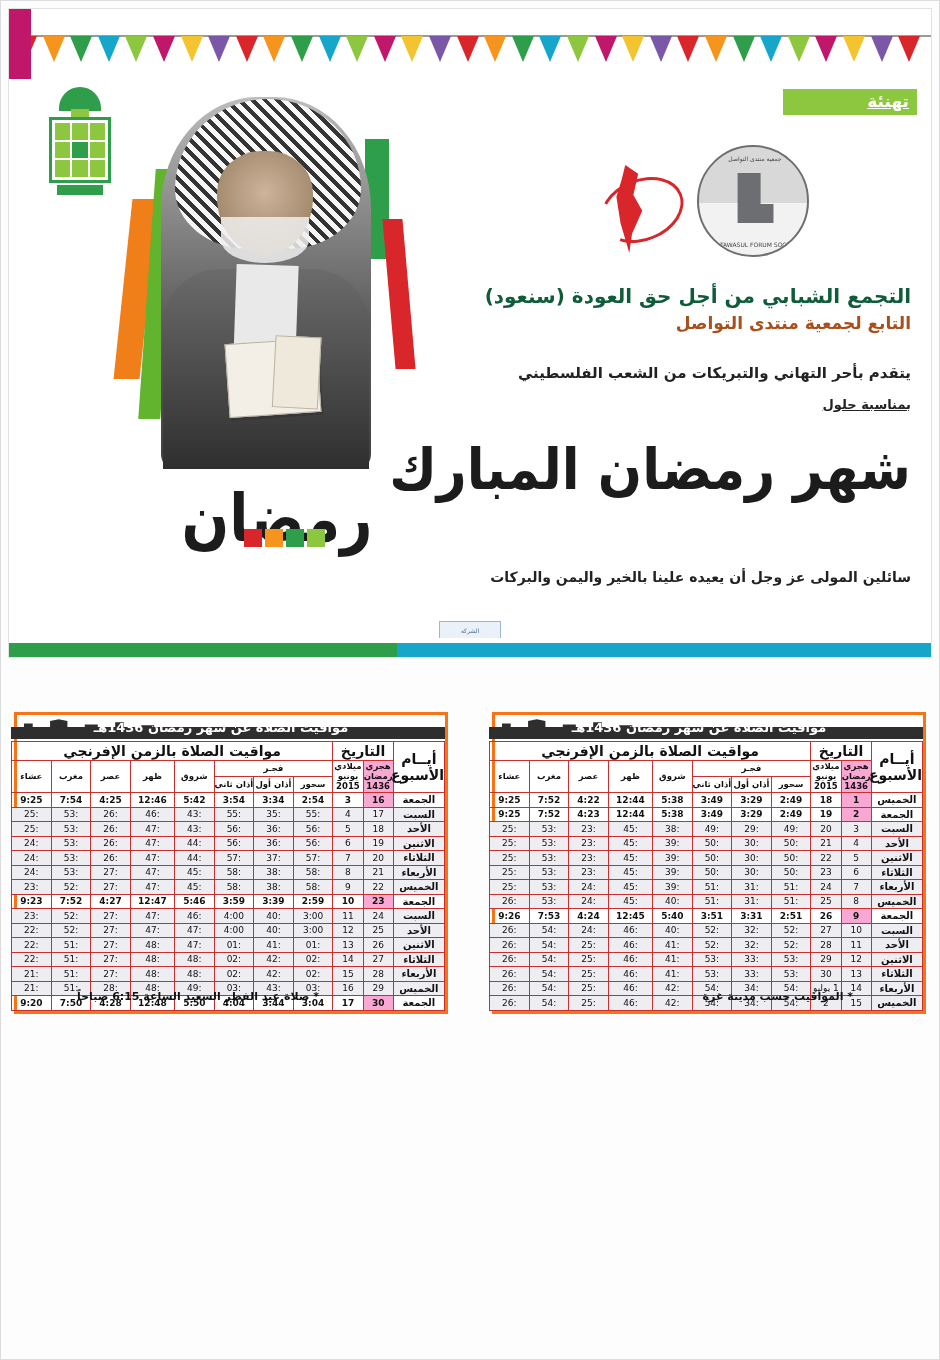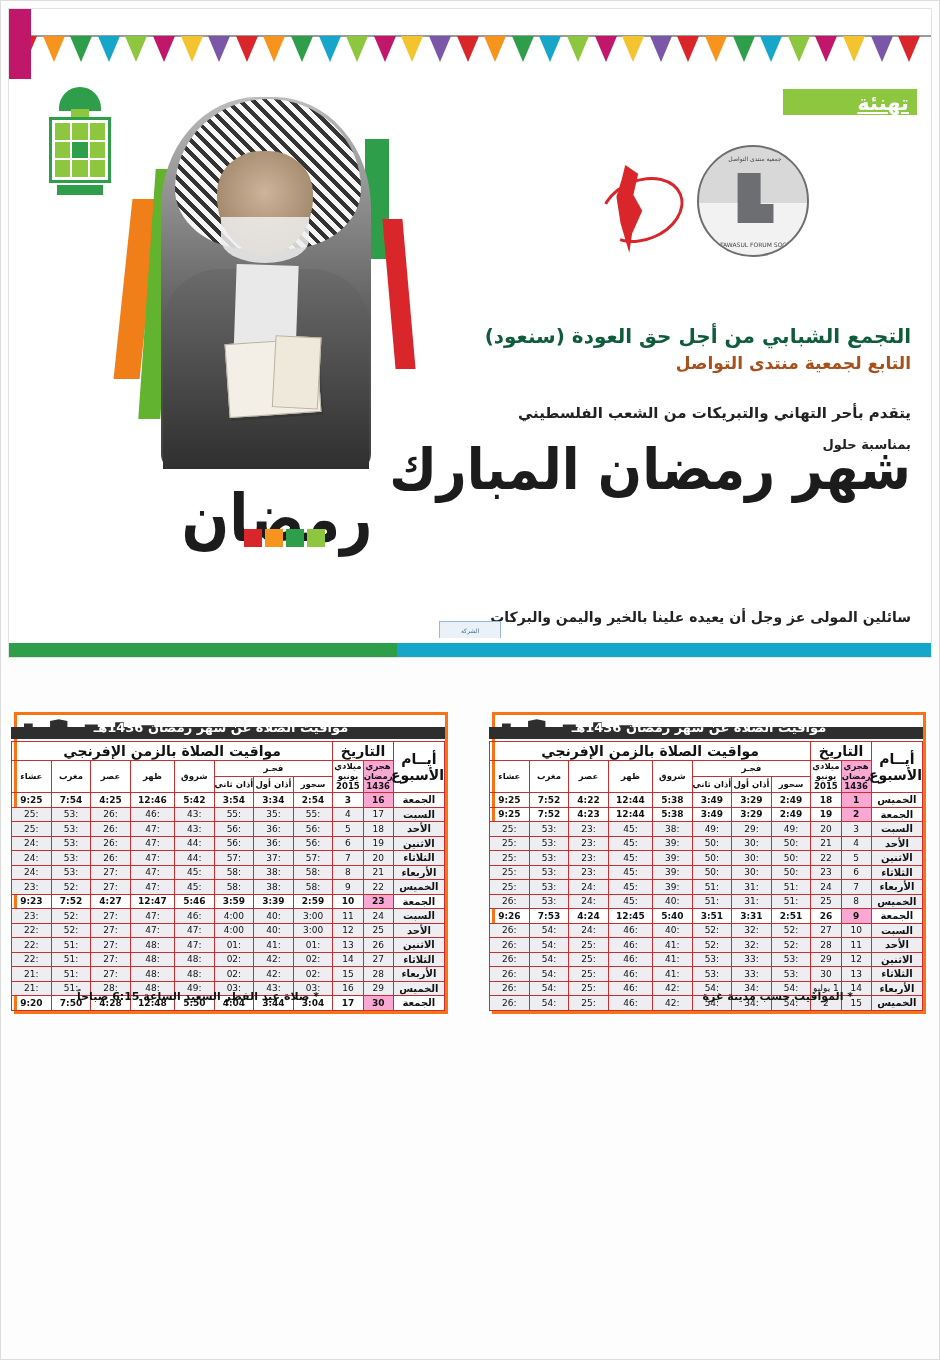--- a/index.html
+++ b/index.html
@@ -141,21 +141,21 @@
     text-align:center; font-size:15px; font-weight:700; color:#222;
     direction:rtl;
   }
 
   
   .greet-tag {
     position:absolute; right:14px; top:80px; width:160px; height:26px;
     background:#8dc63f;
   }
   .greet-tag span {
-    position:absolute; right:8px; top:2px; font-size:21px; font-weight:700; color:#ffffff;text-decoration:underline;
+    position:absolute; right:8px; top:2px; font-size:17px; font-weight:700; color:#ffffff;text-decoration:underline;
   }
   .greet-tag .tail {
     position:absolute; left:0; top:0; width:26px; height:26px; background:#ffffff;
   }
 
   .map-mark {
     position:absolute; right:246px; top:150px; width:86px; height:100px;
   }
   .map-mark .pal {
     position:absolute; left:14px; top:6px; width:34px; height:88px;
@@ -176,25 +176,25 @@
   }
   .seal .half { position:absolute; left:0; top:0; width:112px; height:56px; background:#8c8c8c; opacity:.25;}
   .seal .mark {
     position:absolute; left:34px; top:26px; width:46px; height:50px;
     background:#6d6e71;
     clip-path:polygon(10% 0,60% 0,60% 62%,88% 62%,88% 100%,10% 100%);
   }
   .seal .t1 { position:absolute; left:0; top:8px; width:112px; text-align:center; font-size:6px; color:#444; }
   .seal .t2 { position:absolute; left:0; bottom:7px; width:112px; text-align:center; font-size:6px; color:#444; }
 
-  .rtext { position:absolute; right:20px; direction:rtl; text-align:right;margin-top:40px; }
+  .rtext { position:absolute; right:20px; direction:rtl; text-align:right; }
   .line1 { top:275px; font-size:20px; font-weight:700; color:#0f5c3a; width:430px; }
   .line2 { top:304px; font-size:17px; font-weight:700; color:#a8501c; width:430px; }
   .line3 { top:355px; font-size:15px; font-weight:700; color:#222; width:430px; }
-  .line4 { top:388px; font-size:13px; font-weight:700; color:#222; width:430px; }
+  .line4 { top:388px; font-size:13px; font-weight:700; color:#222; width:430px;text-decoration:underline; }
   .bigcalli {
     position:absolute; right:20px; top:430px; width:440px; text-align:right;
     font-size:52px; font-weight:700; color:#1c1c1c;
     transform:scaleY(1.1);
     white-space:nowrap;
   }
   .line5 { top:560px; font-size:14px; font-weight:700; color:#222; width:440px; }
 
   .tiny-logo {
     position:absolute; left:430px; top:612px; width:62px; height:18px;

